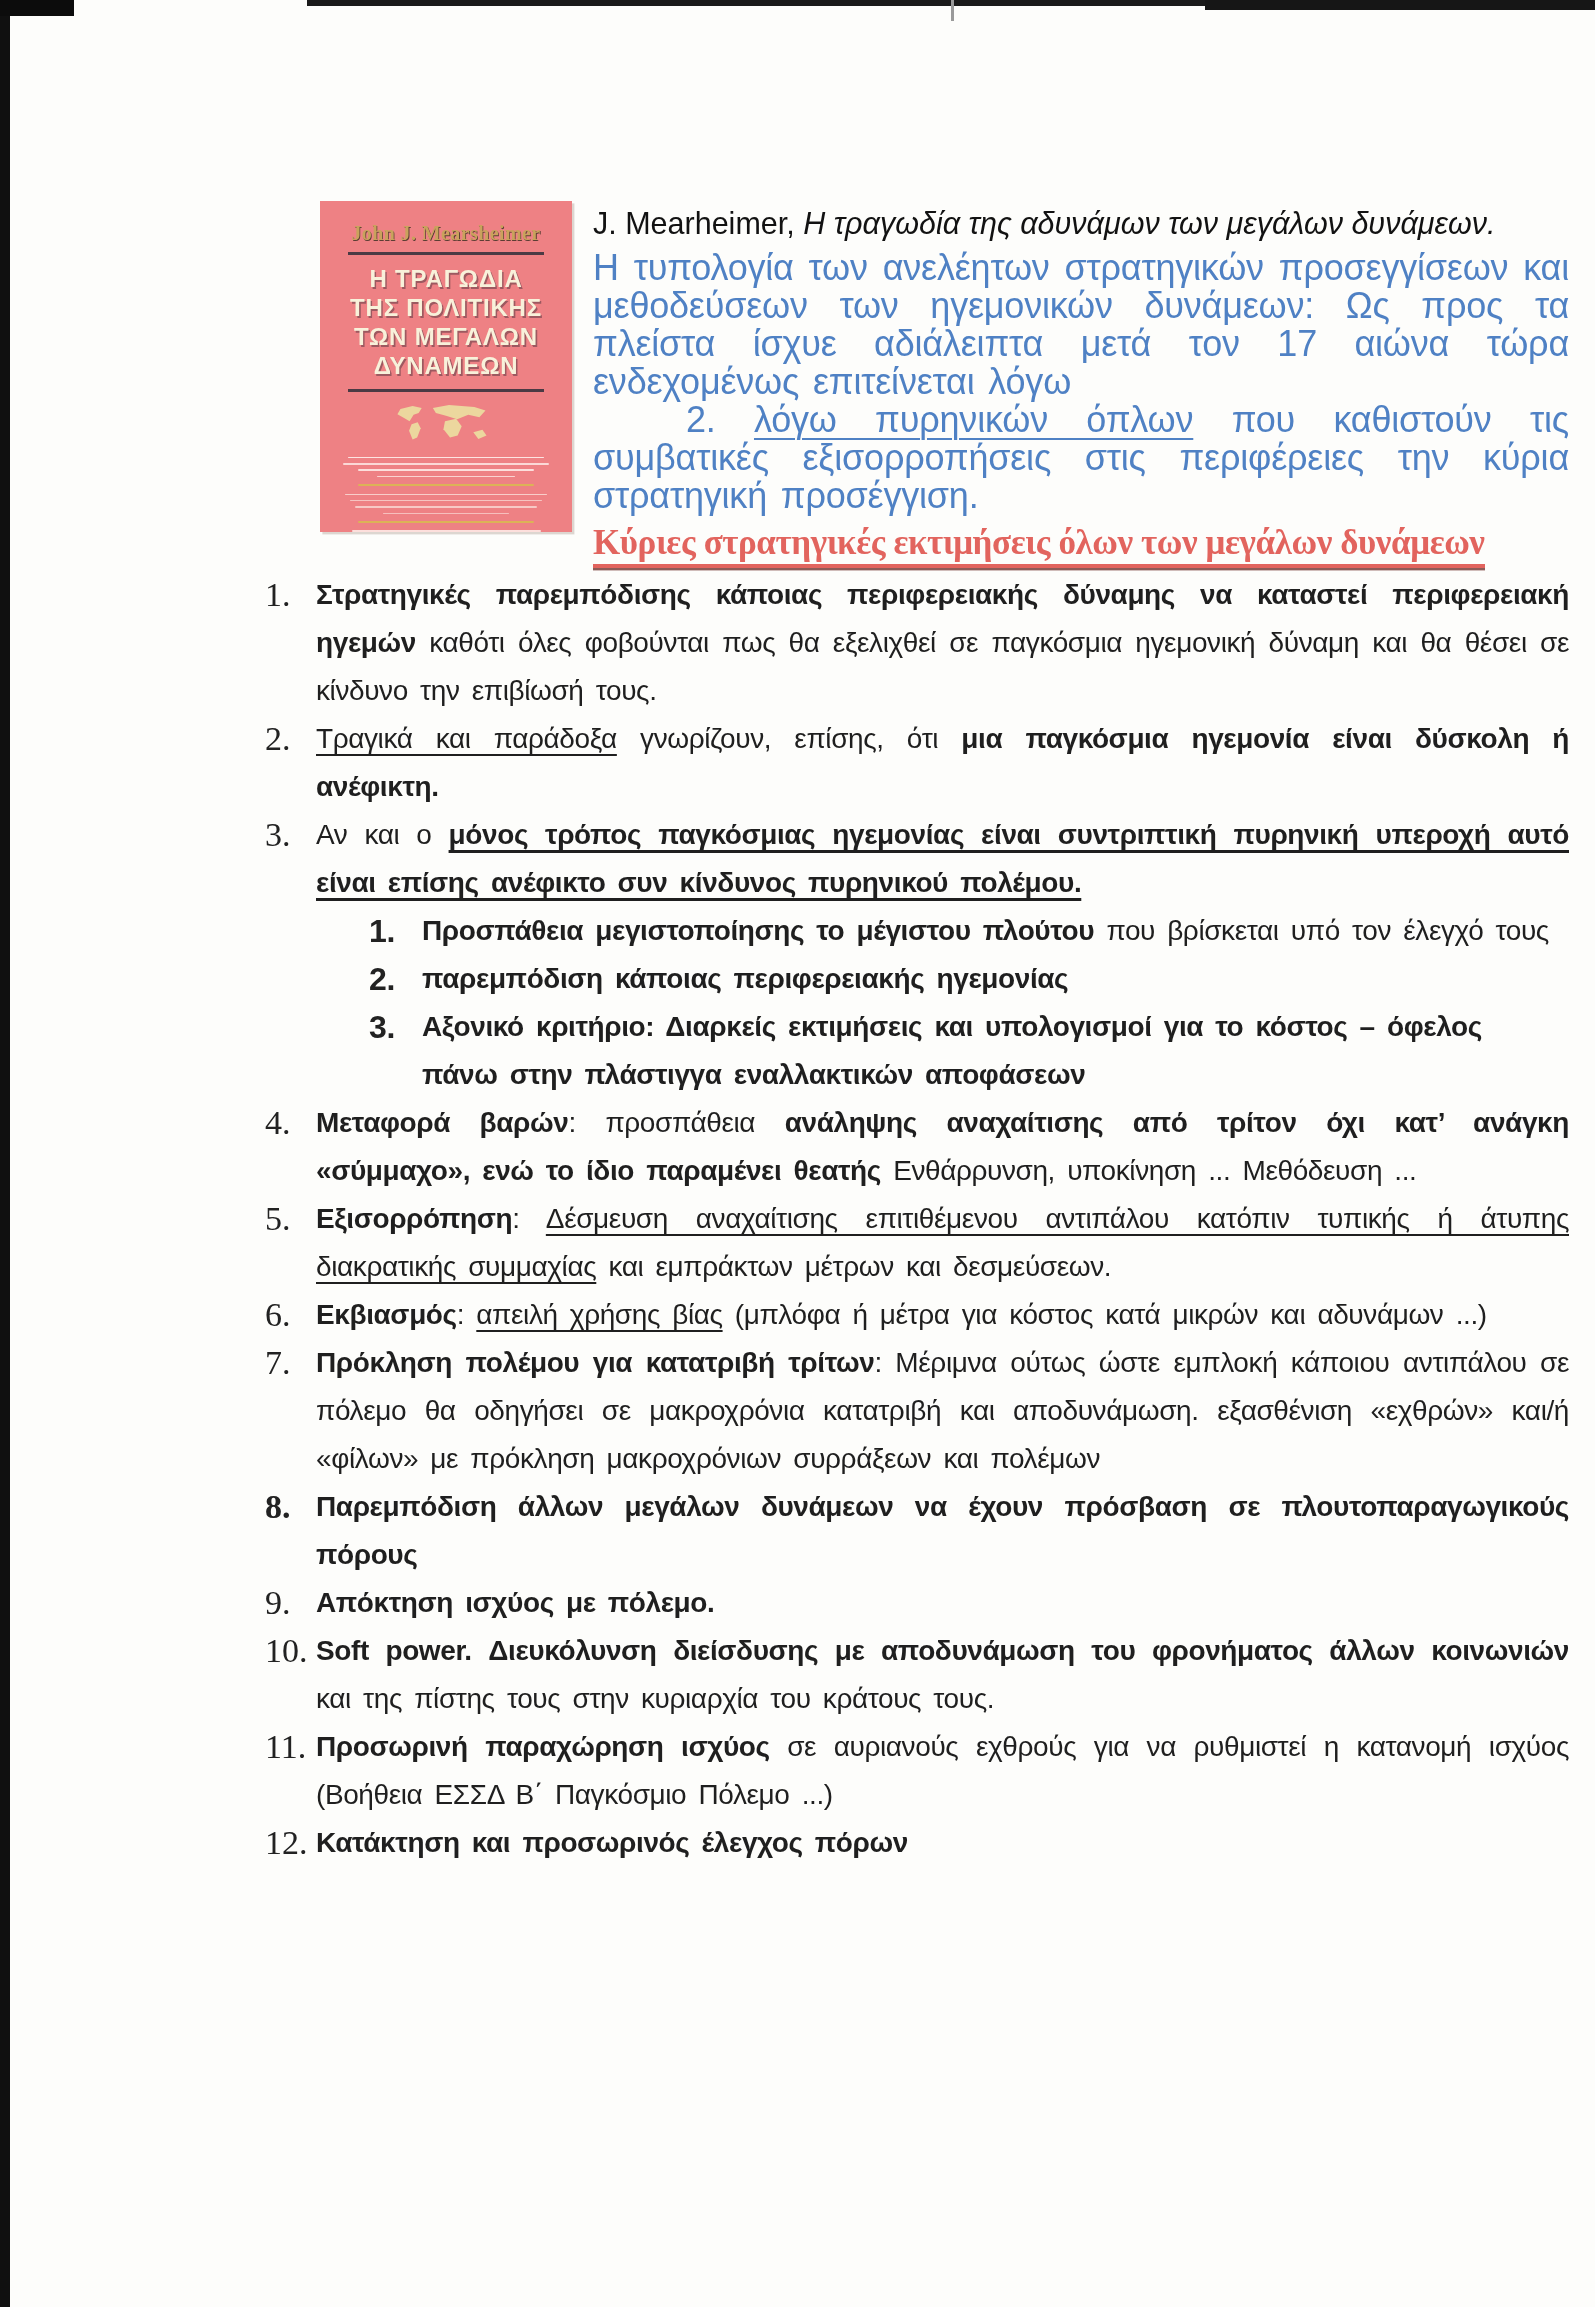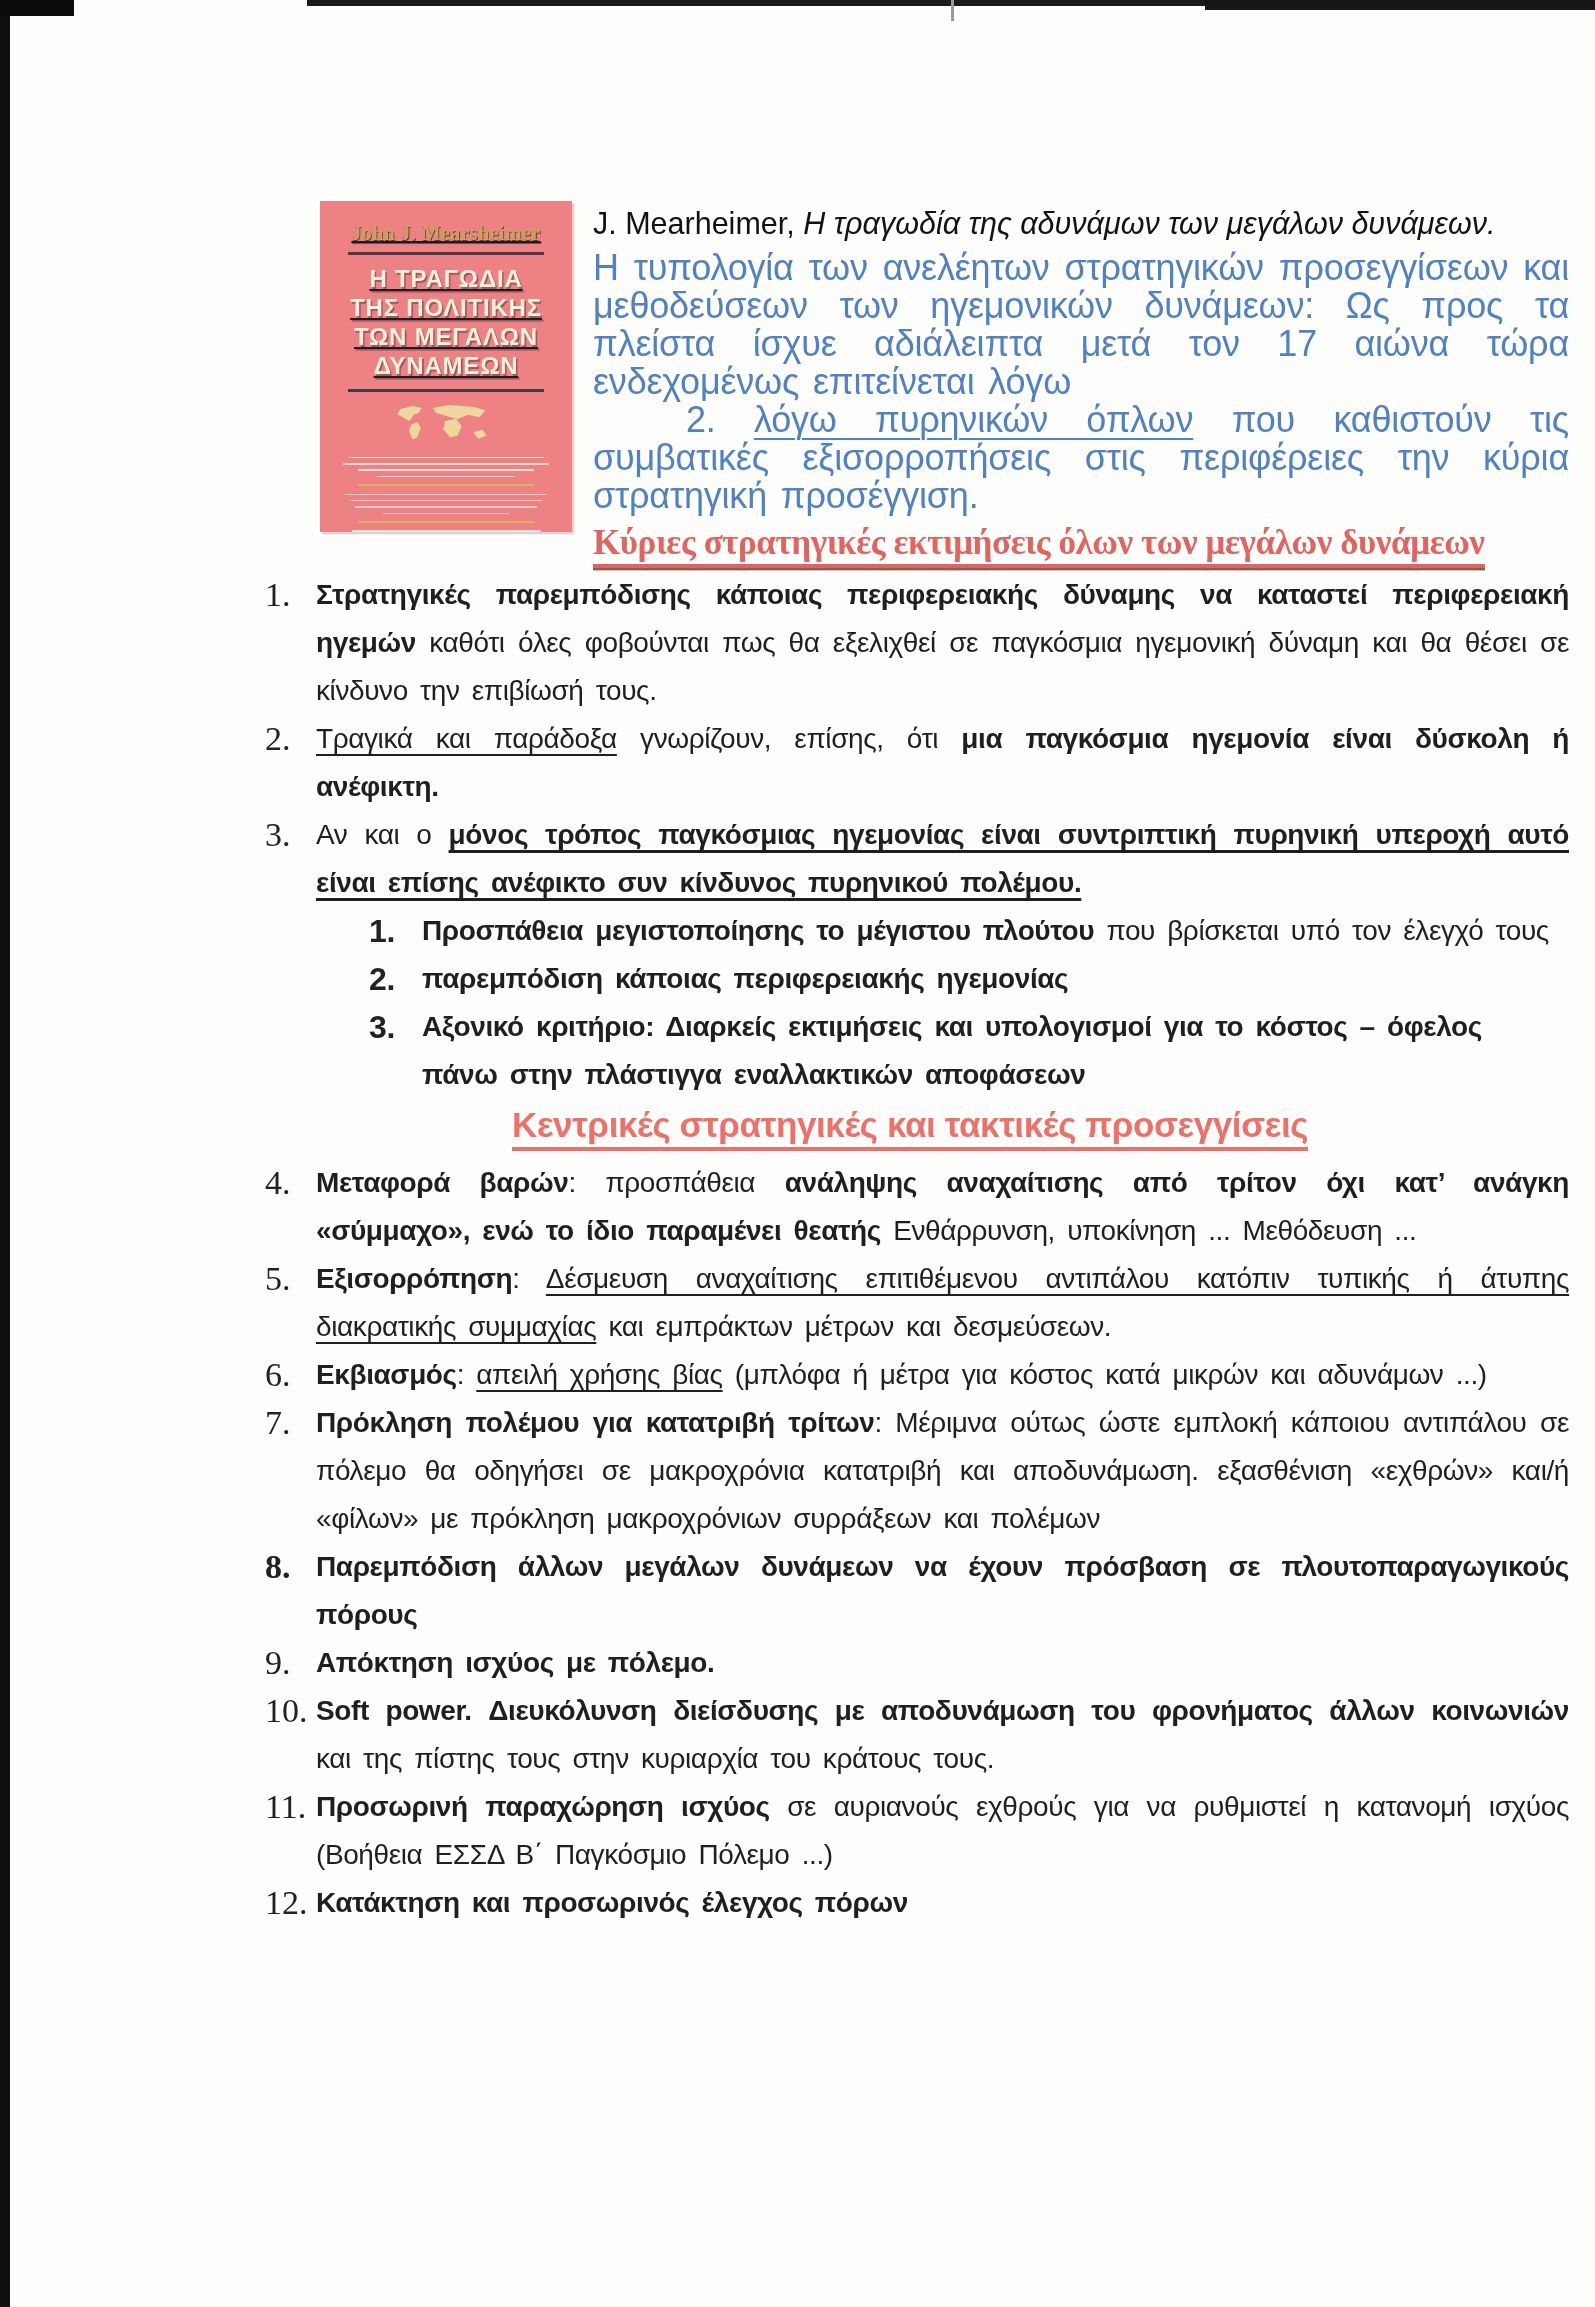--- a/index.html
+++ b/index.html
@@ -19,21 +19,20 @@
   .top-line-thick{position:absolute;left:1205px;top:0;width:391px;height:9.6px;background:#161616;}
   .top-tick{position:absolute;left:951px;top:0;width:3.2px;height:21px;background:#9a9a9a;}
 
   
   .top-section{display:flex;gap:21px;padding:201px 27px 0 320px;}
   .cover{
     flex:0 0 252px;height:331px;background:#ee8184;
     box-shadow:2.4px 2.4px 0 rgba(160,140,130,.35);
     display:flex;flex-direction:column;align-items:center;
     text-align:center;
-    text-decoration:underline;
   }
   .cover .author{
     margin-top:21px;
     font:700 20px "Liberation Serif",serif;
     color:#c9a25c;letter-spacing:0.4px;
     text-shadow:0.8px 0.8px 0 #5b3d33;
   }
   .cover .rule{width:78%;height:4.8px;background:#4b3a44;margin:7.2px auto 8.8px;}
   .cover .rule2{margin:8.8px auto 9.6px;}
   .cover .btitle{
@@ -188,23 +187,20 @@
     <div class="mi sub">
       <span class="num">2.</span>
       <p><b>παρεμπόδιση κάποιας περιφερειακής ηγεμονίας</b></p>
     </div>
 
     <div class="mi sub">
       <span class="num">3.</span>
       <p><b>Αξονικό κριτήριο: Διαρκείς εκτιμήσεις και υπολογισμοί για το κόστος – όφελος πάνω στην πλάστιγγα εναλλακτικών αποφάσεων</b></p>
     </div>
 
-    <div class="h3-wrap">
-      <span class="heading-pink">Κεντρικές στρατηγικές και τακτικές προσεγγίσεις</span>
-    </div>
 
     <div class="mi">
       <span class="num">4.</span>
       <p><b>Μεταφορά βαρών</b><span>: </span><span>προσπάθεια </span><b>ανάληψης αναχαίτισης από τρίτον όχι κατ’ ανάγκη «σύμμαχο», ενώ το ίδιο παραμένει θεατής</b><span> Ενθάρρυνση, υποκίνηση ... Μεθόδευση ...</span></p>
     </div>
 
     <div class="mi">
       <span class="num">5.</span>
       <p><b>Εξισορρόπηση</b><span>: </span><span class="ub">Δέσμευση αναχαίτισης επιτιθέμενου αντιπάλου κατόπιν τυπικής ή άτυπης διακρατικής συμμαχίας</span><span> και εμπράκτων μέτρων και δεσμεύσεων.</span></p>
     </div>

